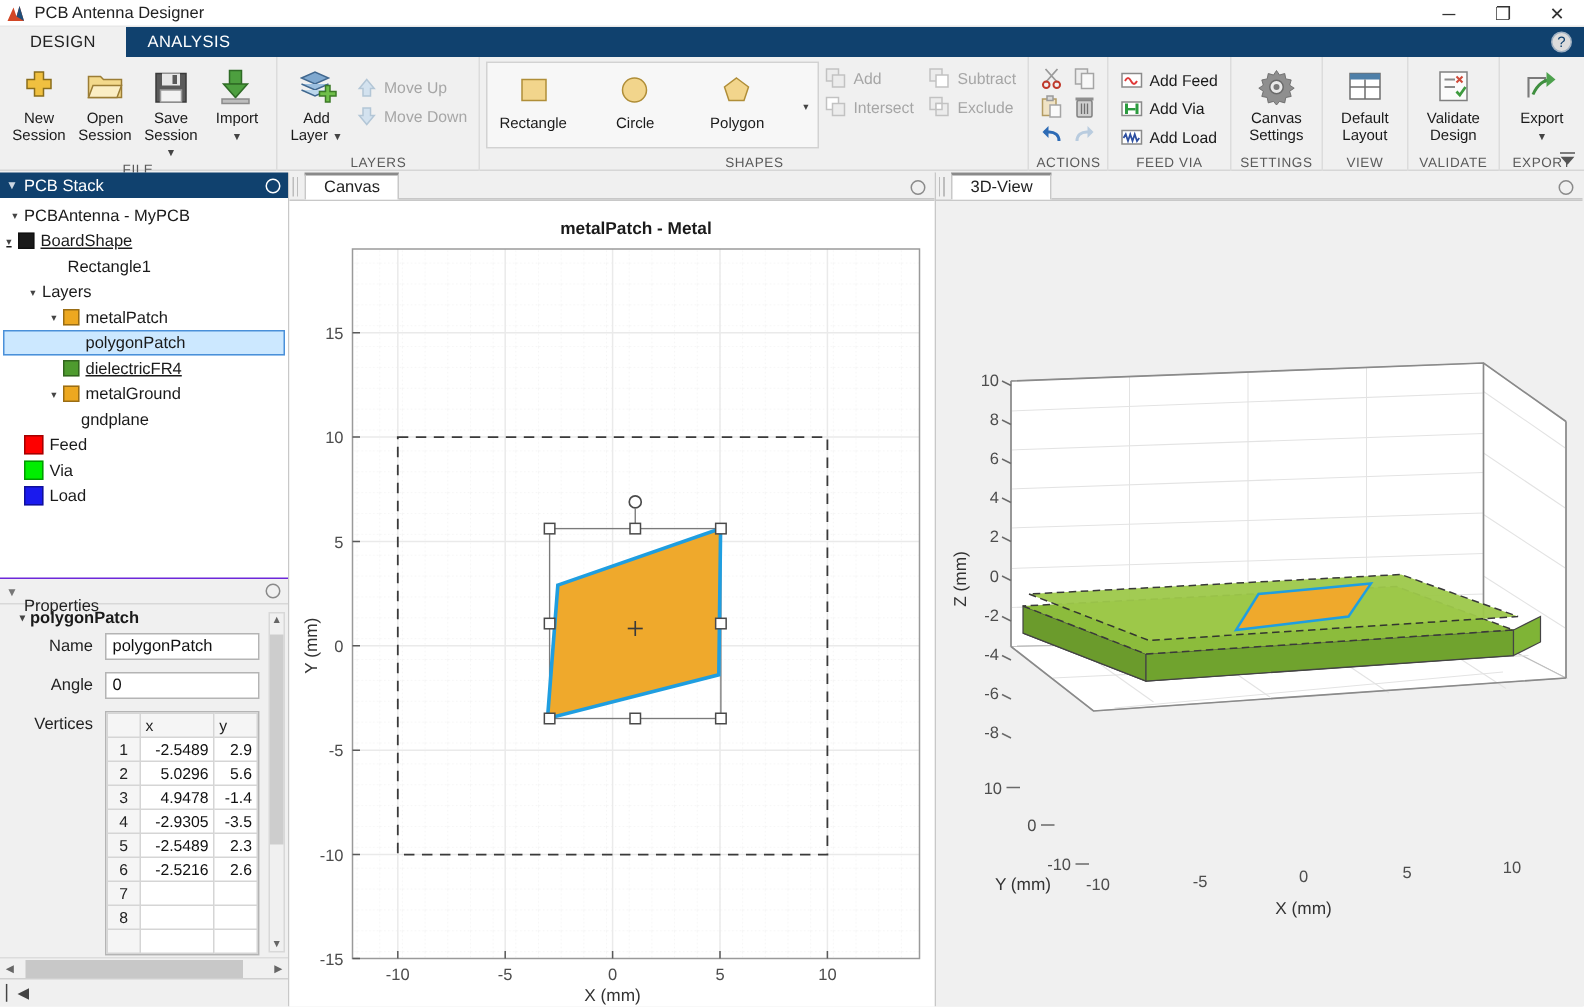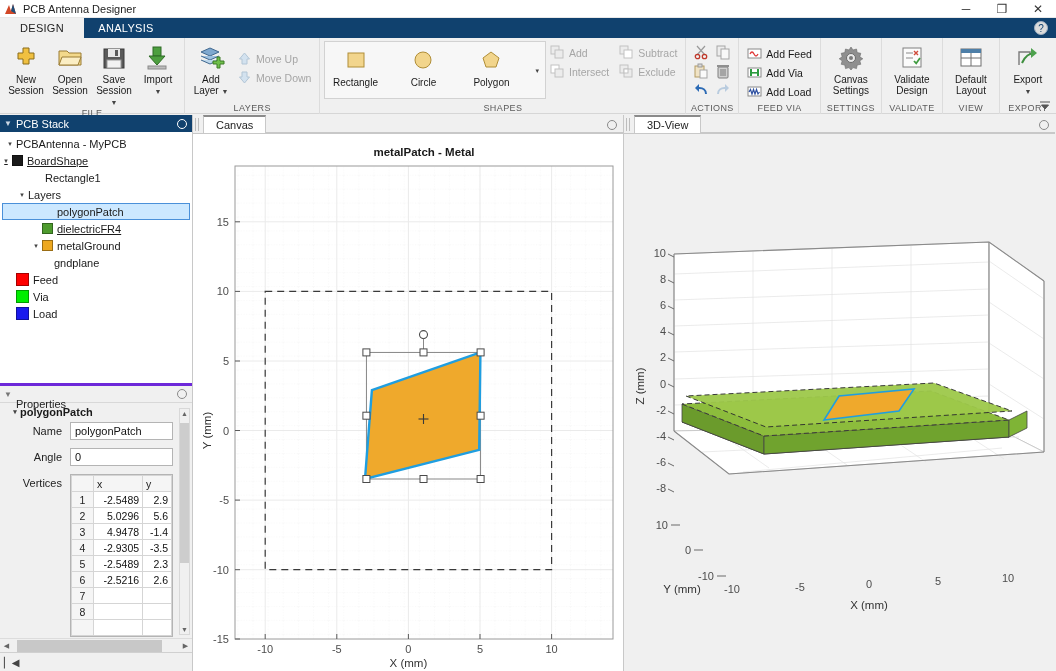--- a/index.html
+++ b/index.html
@@ -102,21 +102,21 @@
   .panel-header.light .ph-caret { color: #777; }
   .ph-title { font-weight: normal; }
   .panel-header.light .ph-title { font-weight: bold; font-size: 11px; }
   .ph-dot {
     position: absolute; right: 5px; width: 10px; height: 10px; border-radius: 50%;
     border: 1.5px solid #ffffff;
   }
   .panel-header.light .ph-dot { border-color: #8a8a8a; }
 
   .tree { flex: none; height: 254px; background: #ffffff; overflow: hidden; padding-top: 3px;
-          border-bottom: 3px solid #6d28d9; }
+          border-bottom: 1px solid #6d28d9; }
   .tnode { height: 17px; display: flex; align-items: center; font-size: 11px; white-space: nowrap; }
   .tnode.sel { background: #cce8ff; border: 1px solid #4a90d9; height: 17px; }
   .tcaret { width: 12px; text-align: center; font-size: 7px; color: #444; flex: none; }
   .tswatch { width: 11px; height: 11px; flex: none; margin-right: 4px; border: 1px solid rgba(0,0,0,.35); }
   .tlabel { color: #1a1a1a; }
 
   .props { flex: 1; background: #f0f0f0; display: flex; flex-direction: column; position: relative; }
   .props-title { font-size: 11px; font-weight: bold; padding: 3px 0 4px 10px; display: flex; align-items: center; }
   .props-title .tcaret { width: 10px; }
   .prow { display: flex; align-items: flex-start; margin-bottom: 8px; }
@@ -489,55 +489,55 @@
             <span>Canvas</span><br>
             <span>Settings</span>
           </div>
         </div>
       </div>
       <div class="rgroup-label">SETTINGS</div>
     </div>
 
     <div class="rgroup">
       <div class="rgroup-body">
+        <div class="bigbtn" style="width:48px;">
+          <div class="ico">
+            <svg width="28" height="28" viewBox="0 0 28 28">
+              <rect x="4" y="5" width="20" height="17" fill="#ffffff" stroke="#6e6e6e"></rect>
+              <rect x="4" y="5" width="20" height="4" fill="#4e7fa8"></rect>
+              <path d="M14 9v13M4 14h20" stroke="#6e6e6e"></path>
+            </svg>
+          </div>
+          <div class="lbl">
+            <span>Default</span><br>
+            <span>Layout</span>
+          </div>
+        </div>
+      </div>
+      <div class="rgroup-label">VIEW</div>
+    </div>
+
+    <div class="rgroup">
+      <div class="rgroup-body">
         <div class="bigbtn" style="width:52px;">
           <div class="ico">
             <svg width="28" height="28" viewBox="0 0 28 28">
               <rect x="5" y="4" width="18" height="19" fill="#fbfbfb" stroke="#808080"></rect>
               <path d="M8 9h7M8 14h7" stroke="#8a8a8a" stroke-width="1.2"></path>
               <path d="M16 7l4 4M20 7l-4 4" stroke="#d04a3a" stroke-width="1.4"></path>
               <path d="M16 17l2.2 2.4L22 14" stroke="#3f9b3f" stroke-width="1.8" fill="none"></path>
             </svg>
           </div>
           <div class="lbl">
             <span>Validate</span><br>
             <span>Design</span>
           </div>
         </div>
       </div>
       <div class="rgroup-label">VALIDATE</div>
-    </div>
-
-    <div class="rgroup">
-      <div class="rgroup-body">
-        <div class="bigbtn" style="width:48px;">
-          <div class="ico">
-            <svg width="28" height="28" viewBox="0 0 28 28">
-              <rect x="4" y="5" width="20" height="17" fill="#ffffff" stroke="#6e6e6e"></rect>
-              <rect x="4" y="5" width="20" height="4" fill="#4e7fa8"></rect>
-              <path d="M14 9v13M4 14h20" stroke="#6e6e6e"></path>
-            </svg>
-          </div>
-          <div class="lbl">
-            <span>Default</span><br>
-            <span>Layout</span>
-          </div>
-        </div>
-      </div>
-      <div class="rgroup-label">VIEW</div>
     </div>
 
     <div class="rgroup">
       <div class="rgroup-body">
         <div class="bigbtn" style="width:48px;">
           <div class="ico">
             <svg width="28" height="28" viewBox="0 0 28 28">
               <path d="M5 21V8h11v3" fill="none" stroke="#7a7a7a" stroke-width="1.4"></path>
               <path d="M8 19c4-9 10-10 13-10" stroke="#3f8f3f" stroke-width="2" fill="none"></path>
               <path d="M17 4l6 5-6 5z" fill="#4da14d"></path>
@@ -579,20 +579,25 @@
           <span class="tcaret">▾</span>
           <span class="tswatch" style="background:#1a1a1a"></span>
           <span class="tlabel">BoardShape</span>
         </div>
         <div class="tnode" style="padding-left:45px;">
           <span class="tlabel">Rectangle1</span>
         </div>
         <div class="tnode" style="padding-left:16px;">
           <span class="tcaret">▾</span>
           <span class="tlabel">Layers</span>
+        </div>
+        <div class="tnode" style="padding-left:30px;">
+          <span class="tcaret">▾</span>
+          <span class="tswatch" style="background:#eda820"></span>
+          <span class="tlabel">metalPatch</span>
         </div>
         <div class="tnode sel" style="padding-left:54px; margin:0 2px;">
           <span class="tlabel">polygonPatch</span>
         </div>
         <div class="tnode" style="padding-left:42px;text-decoration:underline;">
           <span class="tswatch" style="background:#4e9b2e"></span>
           <span class="tlabel">dielectricFR4</span>
         </div>
         <div class="tnode" style="padding-left:30px;">
           <span class="tcaret">▾</span>

